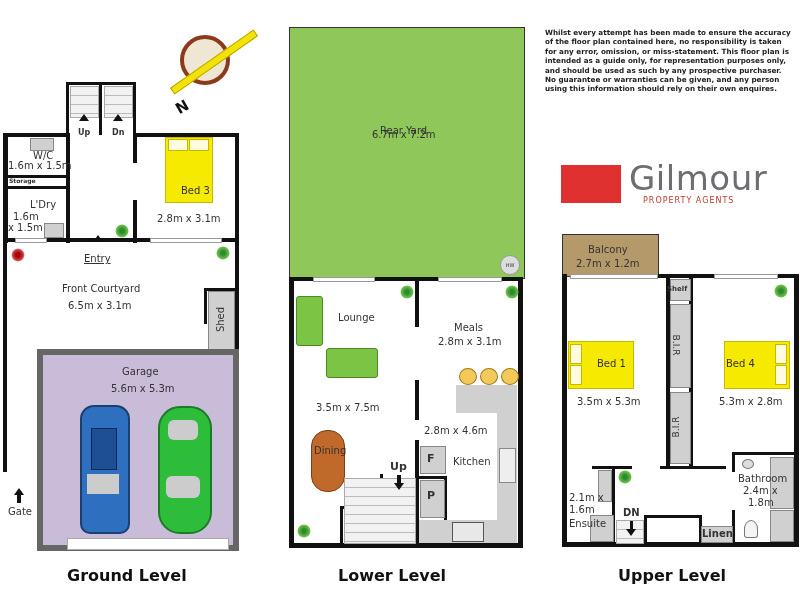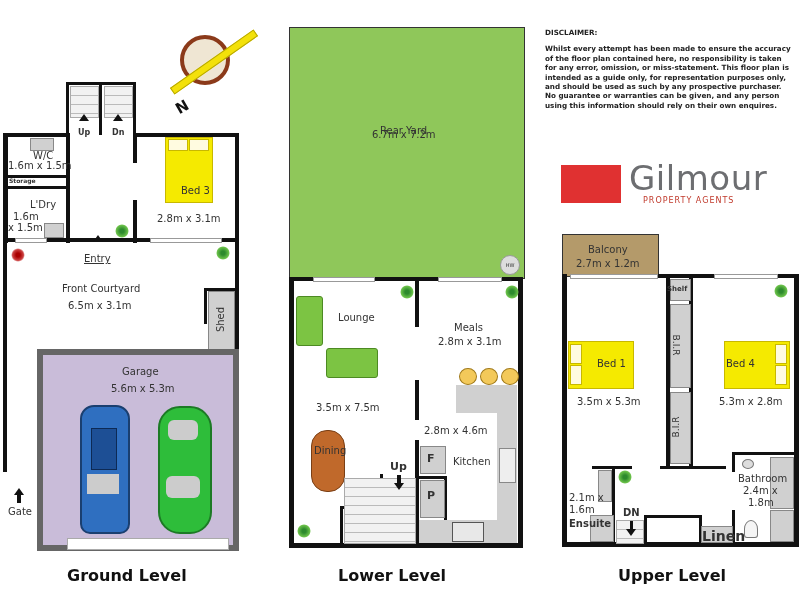--- a/index.html
+++ b/index.html
@@ -152,21 +152,20 @@
   <div class="lbl" style="left:453px;top:456px;">Kitchen</div>
   <div class="wall" style="left:419px;top:476px;width:28px;height:3px;"></div>
   <div class="wall" style="left:444px;top:476px;width:3px;height:44px;"></div>
   <div class="grey" style="left:420px;top:480px;width:23px;height:36px;"></div>
   <div class="lbl" style="left:427px;top:489px;font-weight:bold;font-size:11px;">P</div>
 
   <div class="level-title" style="left:338px;">Lower Level</div>
 </div>
 
 <div class="disclaimer">
-  <div style="margin-bottom:7px;">DISCLAIMER:</div>
   <div style="margin-bottom:7px;">Whilst every attempt has been made to ensure the accuracy of the floor plan contained here, no responsibility is taken for any error, omission, or miss-statement. This floor plan is intended as a guide only, for representation purposes only, and should be used as such by any prospective purchaser. No guarantee or warranties can be given, and any person using this information should rely on their own enquires.</div>
 </div>
 
 <div>
   <div class="abs" style="left:561px;top:165px;width:60px;height:38px;background:#e03131;"></div>
   <div class="abs" style="left:629px;top:158px;font-size:34px;color:#6d6e71;letter-spacing:0.5px;">Gilmour</div>
   <div class="abs" style="left:643px;top:196px;font-size:8px;color:#c0392b;letter-spacing:1px;">PROPERTY AGENTS</div>
 </div>
 
 <div>
@@ -211,29 +210,29 @@
   <div class="wall" style="left:612px;top:466px;width:3px;height:80px;"></div>
   <div class="wall" style="left:644px;top:515px;width:55px;height:3px;"></div>
   <div class="wall" style="left:644px;top:515px;width:3px;height:30px;"></div>
   <div class="wall" style="left:699px;top:515px;width:3px;height:30px;"></div>
   <div class="plant" style="left:618px;top:470px;"></div>
 
   <div class="grey" style="left:598px;top:470px;width:12px;height:30px;"></div>
   <div class="grey" style="left:590px;top:515px;width:22px;height:25px;"></div>
   <div class="lbl" style="left:569px;top:492px;">2.1m x</div>
   <div class="lbl" style="left:569px;top:504px;">1.6m</div>
-  <div class="lbl" style="left:569px;top:518px;font-weight:bold;">Ensuite</div>
+  <div class="lbl" style="left:569px;top:518px;">Ensuite</div>
 
   <div class="stairs" style="left:616px;top:520px;width:26px;height:22px;"></div>
   <div class="lbl" style="left:623px;top:507px;font-weight:bold;font-size:10px;">DN</div>
   <div class="abs" style="left:630px;top:521px;width:3px;height:8px;background:#111;"></div>
   <div class="arrow-down" style="left:626px;top:529px;"></div>
 
   <div class="grey" style="left:701px;top:526px;width:30px;height:15px;"></div>
-  <div class="lbl" style="left:702px;top:528px;font-size:14px;font-weight:bold;">Linen</div>
+  <div class="lbl" style="left:702px;top:528px;font-size:10px;font-weight:bold;">Linen</div>
 
   <div class="grey" style="left:770px;top:457px;width:22px;height:50px;"></div>
   <div class="grey" style="left:770px;top:510px;width:22px;height:30px;"></div>
   <div class="abs" style="left:742px;top:459px;width:10px;height:8px;border-radius:50%;border:1px solid #777;background:#ddd;"></div>
   <div class="abs" style="left:744px;top:520px;width:12px;height:16px;border-radius:50% 50% 3px 3px;border:1px solid #777;background:#f5f5f5;"></div>
   <div class="lbl" style="left:738px;top:473px;">Bathroom</div>
   <div class="lbl" style="left:743px;top:485px;">2.4m x</div>
   <div class="lbl" style="left:748px;top:497px;">1.8m</div>
 
   <div class="level-title" style="left:618px;">Upper Level</div>

